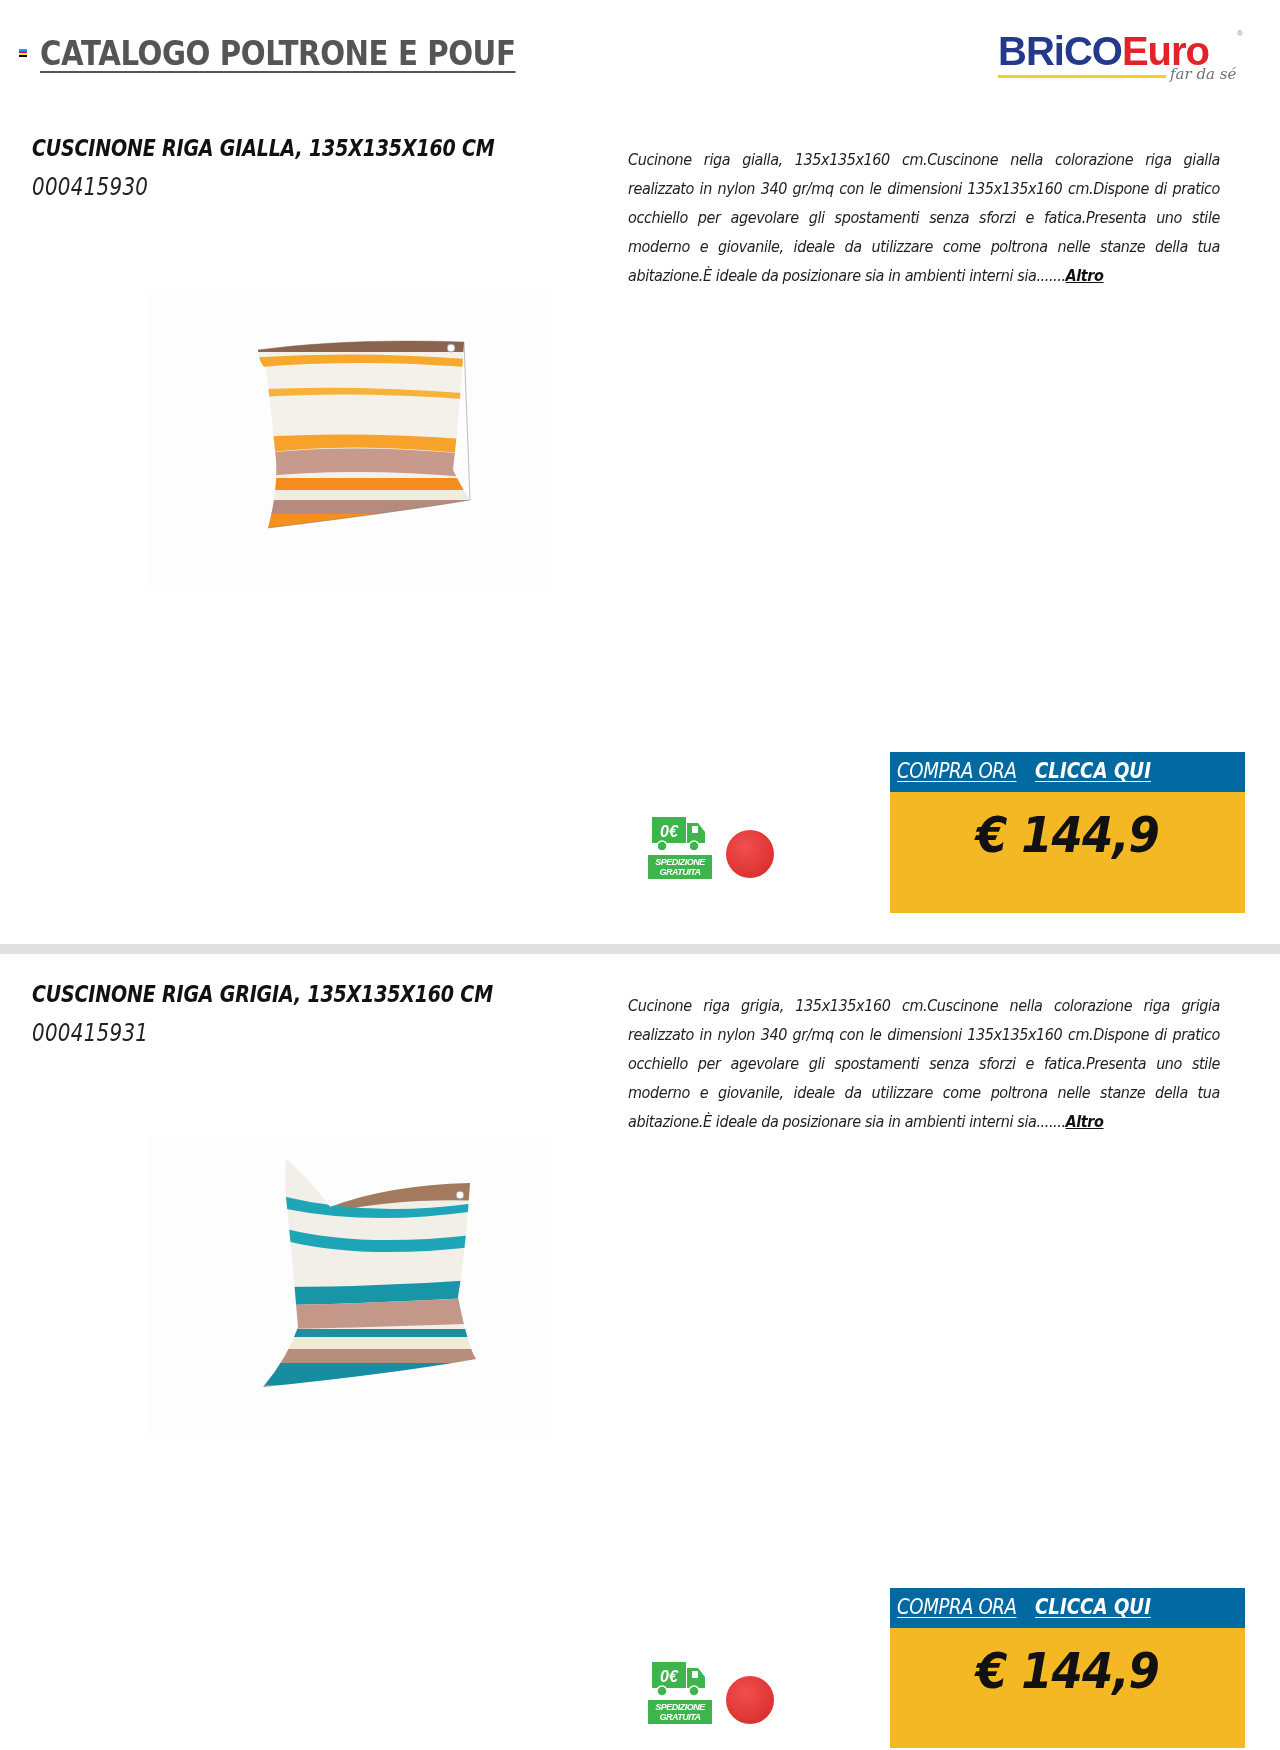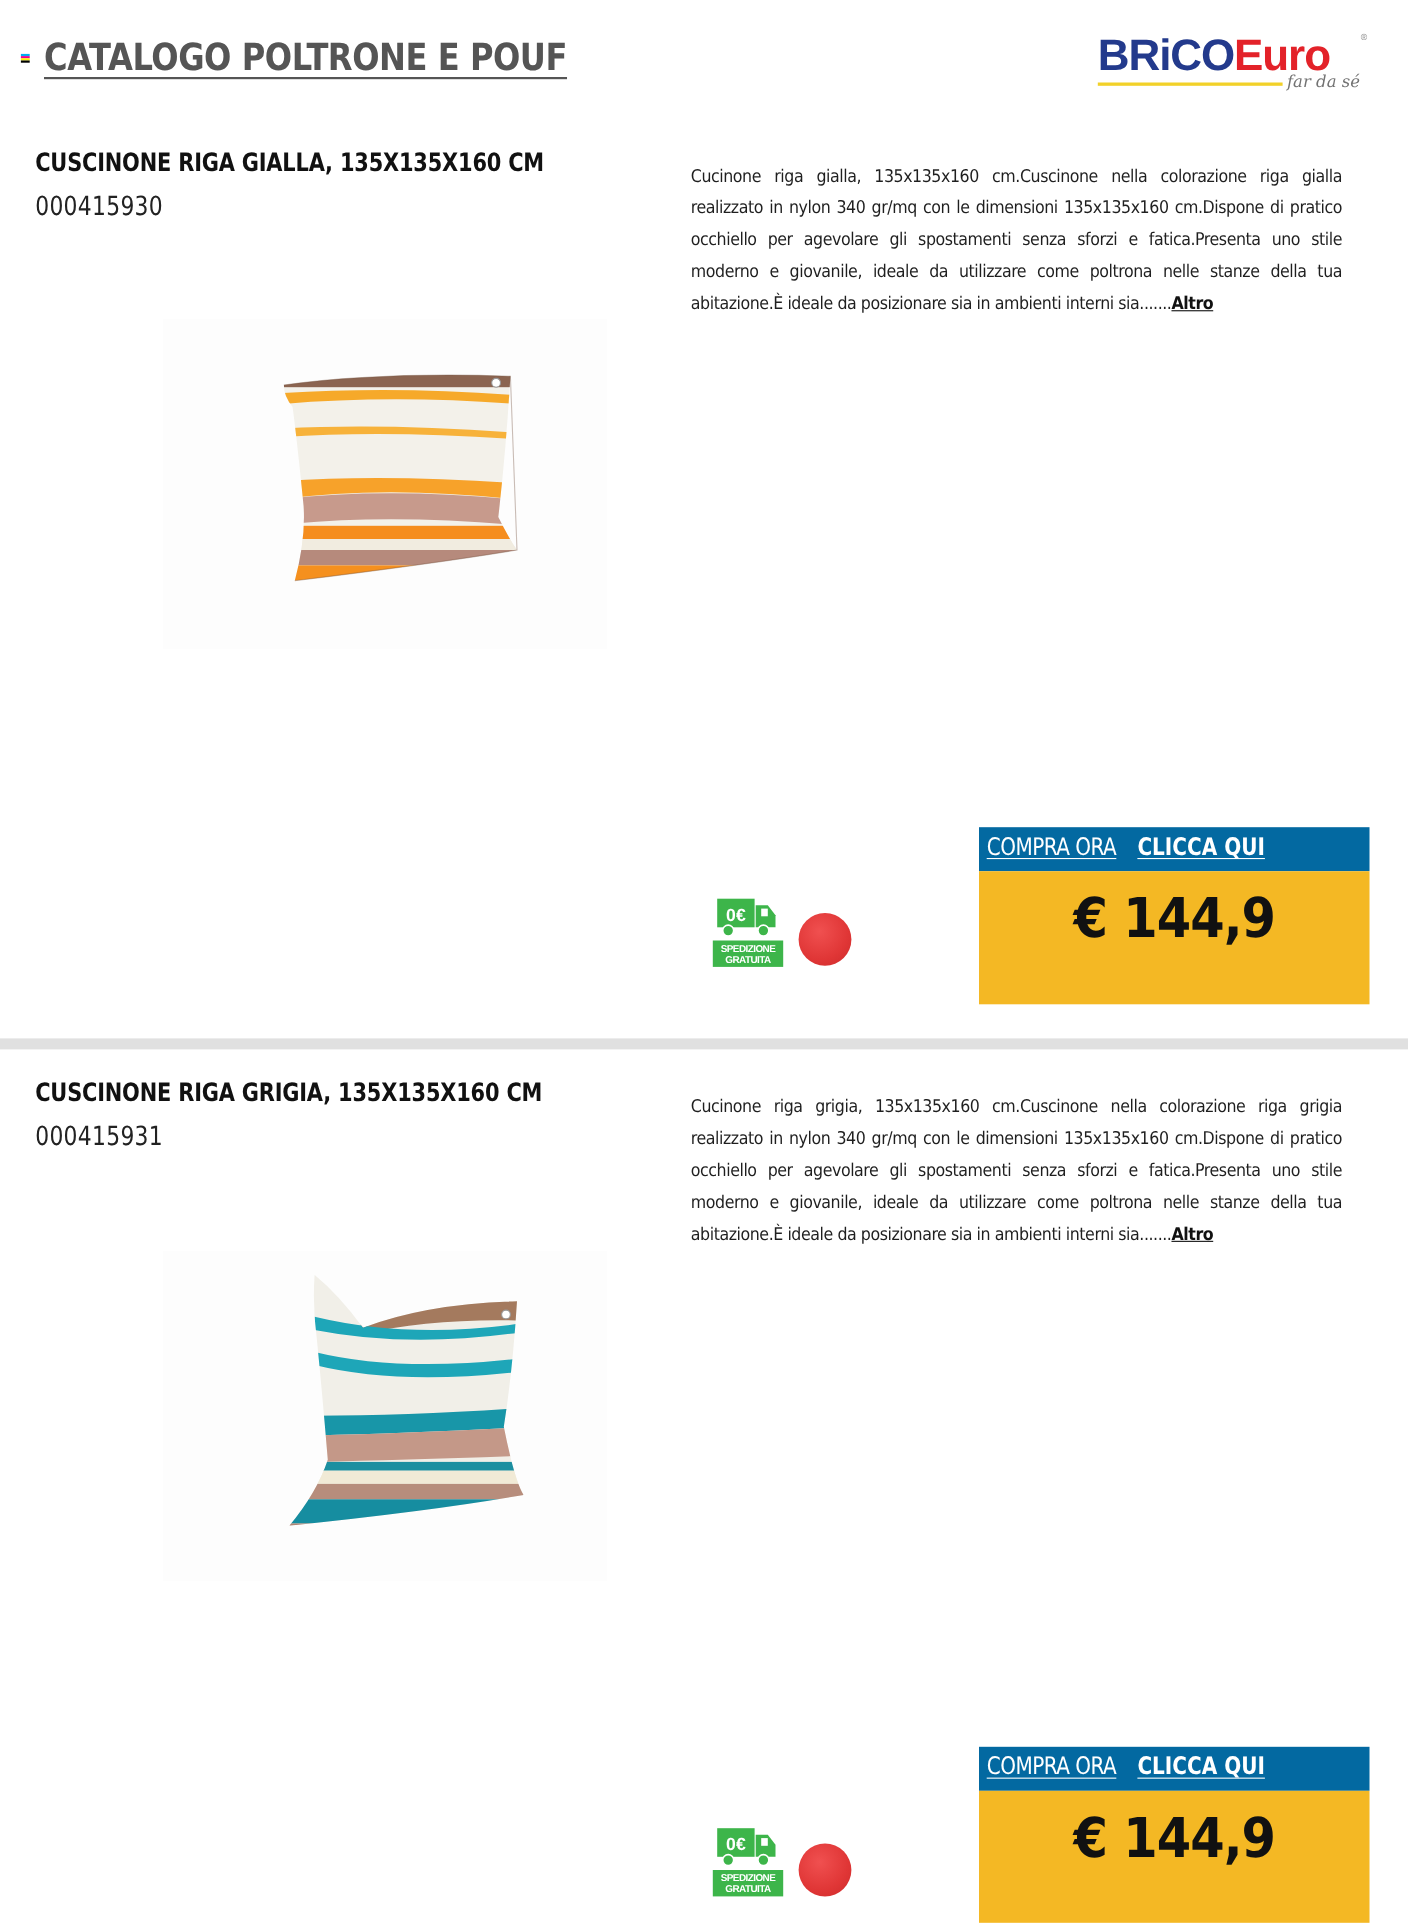--- a/index.html
+++ b/index.html
@@ -12,21 +12,21 @@
   .page-title { position: absolute; left: 40px; top: 4px; font-family: "DejaVu Sans", "Liberation Sans", sans-serif; font-weight: bold; font-size: 34px; letter-spacing: -0.5px; color: #555555; text-decoration: underline; text-decoration-thickness: 2px; text-underline-offset: 6px; transform: scaleX(0.86); transform-origin: left top; white-space: nowrap; }
 
   .logo { position: absolute; left: 995px; top: 0px; width: 250px; height: 58px; }
   .logo-word { position: absolute; top: 0; left: 3px; font-family: "Liberation Sans", sans-serif; font-weight: bold; font-size: 40px; letter-spacing: -1px; white-space: nowrap; }
   .logo-euro { color: #233a8c; }
   .logo-brico { color: #e32229; }
   .logo-reg { position: absolute; left: 242px; top: 0px; font-size: 8px; color: #888; font-family: "Liberation Sans", sans-serif; }
   .logo-line { position: absolute; left: 3px; top: 46px; width: 168px; height: 3px; background: #f2d129; }
   .logo-tag { position: absolute; left: 175px; top: 36px; font-family: "DejaVu Serif", "Liberation Serif", serif; font-style: italic; font-size: 15px; color: #737373; }
 
-  .product { position: absolute; left: 0; width: 1280px; }
+  .product { position: absolute; left: 0; width: 1280px; font-style: italic; }
   .p1 { top: 0; height: 944px; }
   .p2 { top: 954px; height: 943px; }
   .separator { position: absolute; left: 0; top: 944px; width: 1280px; height: 10px; background: #e0e0e0; }
 
   .prod-title { position: absolute; left: 32px; font-weight: bold; font-size: 23px; color: #111; white-space: nowrap; transform: scaleX(0.92); transform-origin: left top; letter-spacing: -0.2px; }
   .prod-code { position: absolute; left: 32px; font-size: 24px; color: #222; transform: scaleX(0.92); transform-origin: left top; letter-spacing: 0.3px; }
 
   .prod-image { position: absolute; left: 148px; width: 404px; height: 300px; background: #fdfdfd; }
   .prod-image svg { width: 100%; height: 100%; display: block; }
 

